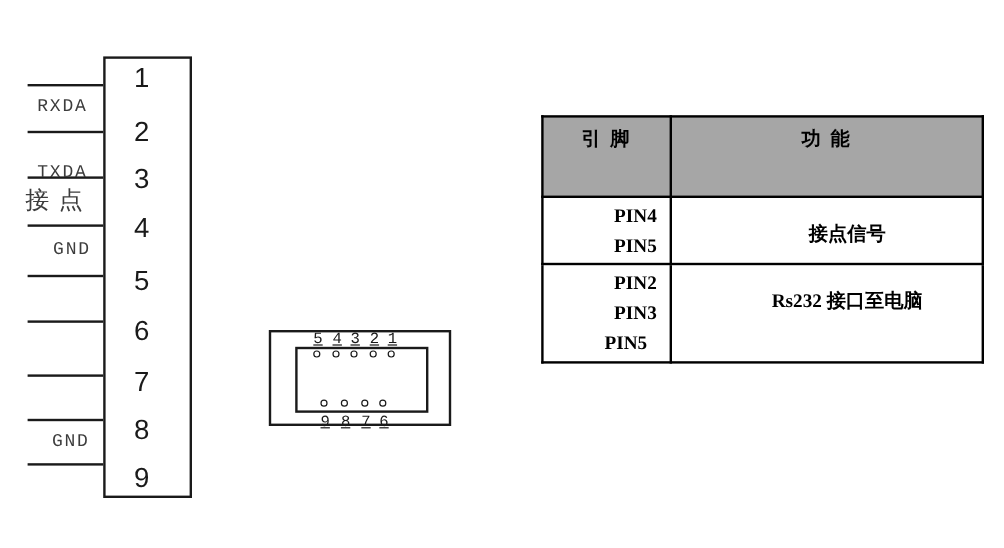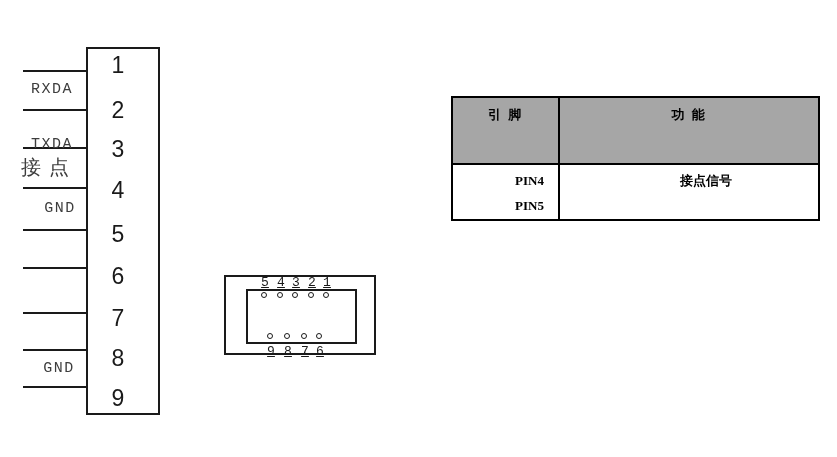--- a/index.html
+++ b/index.html
@@ -94,34 +94,34 @@
     border-collapse: collapse;
     table-layout: fixed;
     width: 367px;
     font-family: "Liberation Serif", serif;
     color: #000000;
   }
   .pin-table th, .pin-table td {
     border: 2px solid #000000;
     vertical-align: top;
     font-weight: bold;
-    font-size: 13px;
+    font-size: 16px;
     padding: 0;
   }
   .pin-table th {
     background: #a6a6a6;
     height: 67px;
     padding-top: 8px;
     text-align: center;
     letter-spacing: 2px;
   }
   .pin-table .col-pin  { width: 107px; }
   .pin-table .col-func { width: 260px; }
   .pin-table td.pin-cell { text-align: center; padding-top: 3px; }
-  .pin-table td.func-cell { text-align: center; padding-top: 3px; padding-left: 34px; }
+  .pin-table td.func-cell { text-align: center; padding-top: 18px; padding-left: 34px; }
   .pin-table .row-1 td { height: 56px; }
   .pin-table .row-2 td { height: 82px; }
   .pin-line { line-height: 25px; padding-left: 48px; }
   .pin-line.shift-left { transform: translateX(-8px); }
   .func-text { line-height: 25px; }
 </style>
 </head>
 <body>
 
 <div class="canvas">
@@ -197,16 +197,26 @@
     <tbody>
       <tr class="row-1">
         <td class="pin-cell">
           <div class="pin-line">PIN4</div>
           <div class="pin-line">PIN5</div>
         </td>
         <td class="func-cell">
           <div class="func-text">接点信号</div>
         </td>
       </tr>
+      <tr class="row-2">
+        <td class="pin-cell">
+          <div class="pin-line">PIN2</div>
+          <div class="pin-line">PIN3</div>
+          <div class="pin-line shift-left">PIN5</div>
+        </td>
+        <td class="func-cell">
+          <div class="func-text">Rs232 接口至电脑</div>
+        </td>
+      </tr>
     </tbody>
   </table>
 
 </div>
 
 </body></html>

